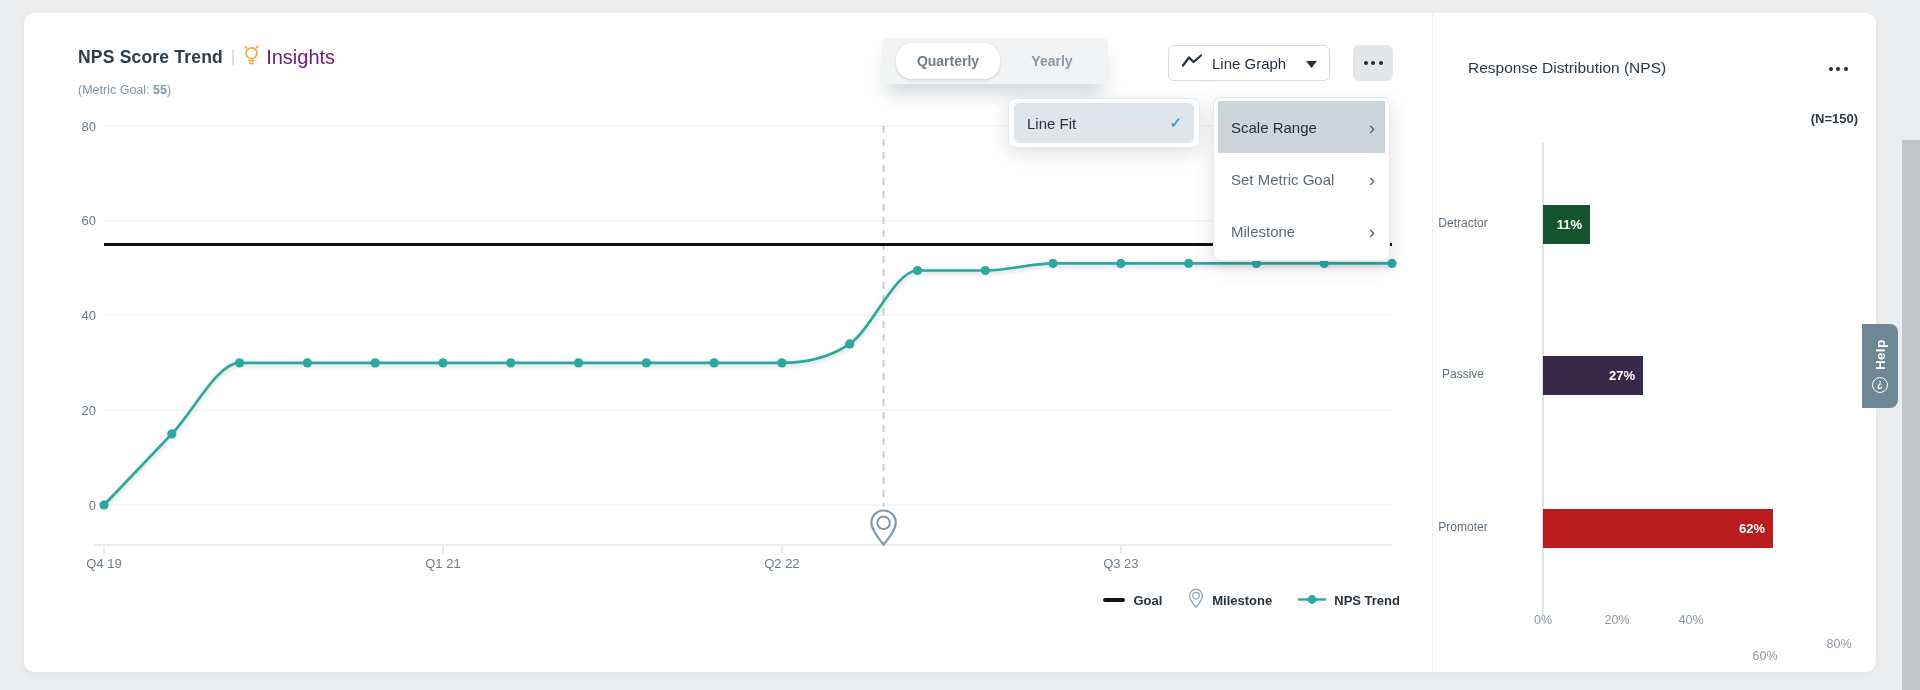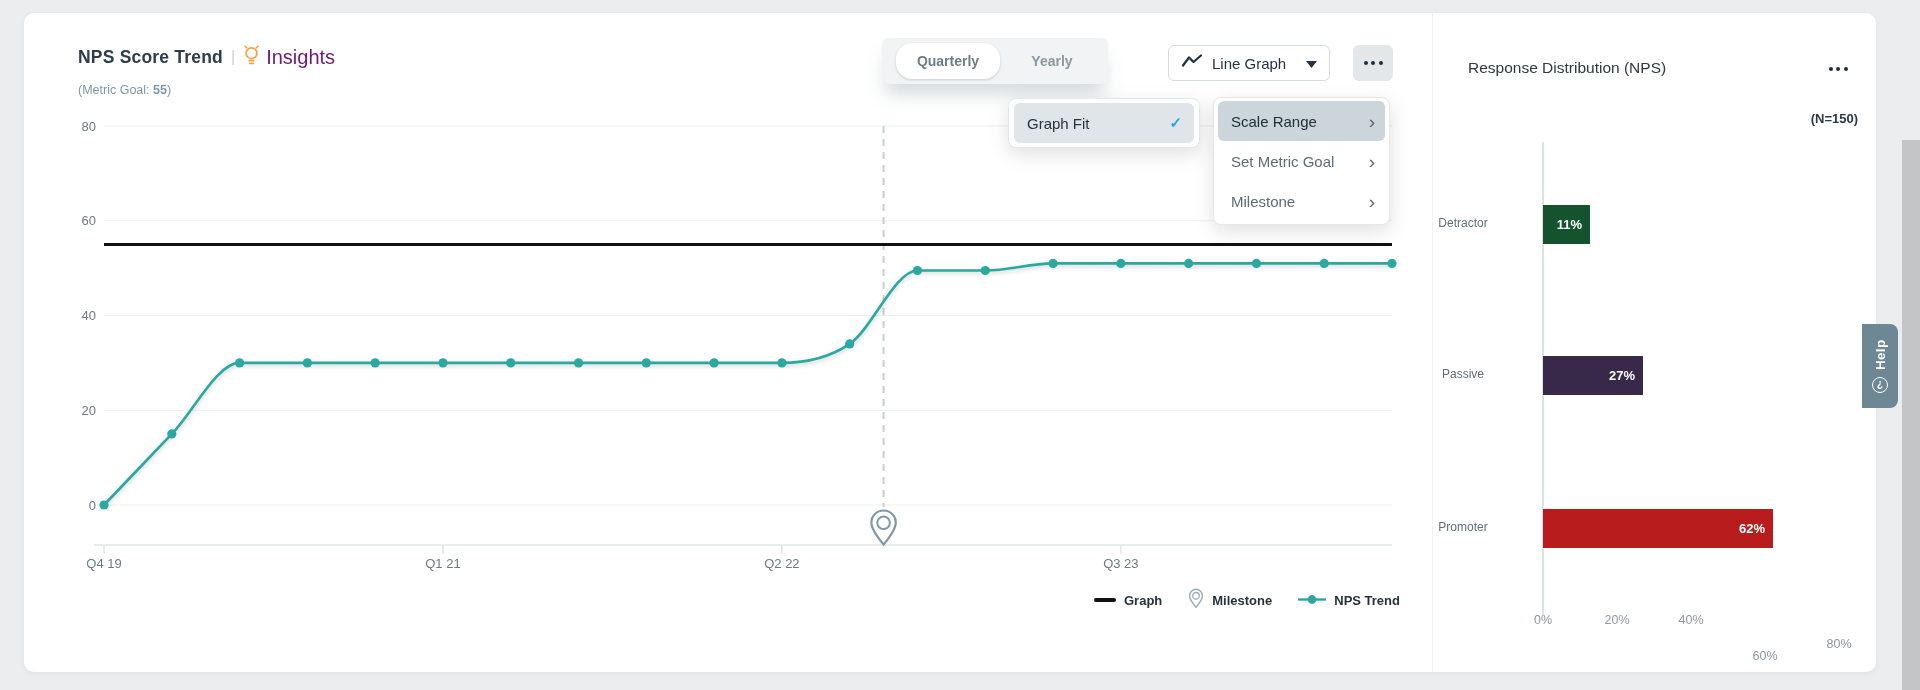--- a/index.html
+++ b/index.html
@@ -30,21 +30,21 @@
   #chart-type-label{font-size:15px;color:#243442;flex:1;text-align:left}
 
   
   #trend-more-btn{left:1353px;top:45px;width:40px;height:36px;background:#e4e7e9;border-radius:6px;display:flex;align-items:center;justify-content:center;cursor:pointer}
   .dots{display:flex;gap:3.5px}
   .dots i{width:4px;height:4px;border-radius:50%;background:#1c2d3b}
 
   
   .menu-card{background:#fff;border:1px solid #e4e8ea;border-radius:8px;box-shadow:0 6px 20px rgba(0,0,0,.13);z-index:30}
   #more-menu{left:1213px;top:97px;width:177px;padding:3px 4px}
-  .menu-row{height:40px;display:flex;align-items:center;justify-content:space-between;padding:0 10px 0 13px;font-size:15px;color:#5c6b75;cursor:pointer;border-radius:6px}
+  .menu-row{height:52px;display:flex;align-items:center;justify-content:space-between;padding:0 10px 0 13px;font-size:15px;color:#5c6b75;cursor:pointer;border-radius:0}
   .menu-row.hl{background:#cbd5da;color:#203039}
   .menu-chevron{font-size:19px;color:#55656f;line-height:1}
   #scale-submenu{left:1008px;top:98px;width:192px;padding:4px 5px}
   .sub-row{height:40px;display:flex;align-items:center;justify-content:space-between;padding:0 12px 0 13px;font-size:15px;color:#27333d;cursor:pointer;border-radius:6px}
   .sub-row.hl{background:#dfe5e8}
   .check{color:#2aa1e8;font-size:15px;font-weight:700}
 
   
   #trend-svg{left:60px;top:110px;z-index:1}
   svg text{font-family:"Liberation Sans",sans-serif}
@@ -134,21 +134,21 @@
     <span class="menu-chevron">›</span>
   </div>
   <div class="menu-row">
     <span>Milestone</span>
     <span class="menu-chevron">›</span>
   </div>
 </div>
 
 <div class="abs menu-card" id="scale-submenu">
   <div class="sub-row hl">
-    <span>Graph Fit</span>
+    <span>Line Fit</span>
     <span class="check">✓</span>
   </div>
 </div>
 
 <svg class="abs" id="trend-svg" width="1350" height="470" viewBox="0 0 1350 470">
     <line x1="44" x2="1332" y1="16" y2="16" stroke="#edeff0" stroke-width="1"></line>
     <text x="36" y="20.5" text-anchor="end" fill="#6b7a85" font-size="13">80</text>
     <line x1="44" x2="1332" y1="110.75" y2="110.75" stroke="#edeff0" stroke-width="1"></line>
     <text x="36" y="115.25" text-anchor="end" fill="#6b7a85" font-size="13">60</text>
     <line x1="44" x2="1332" y1="205.5" y2="205.5" stroke="#edeff0" stroke-width="1"></line>
@@ -191,21 +191,21 @@
     <circle cx="1332" cy="153.38750000000002" r="4.6" fill="#2ba8a0"></circle>
     <g transform="translate(808.578947368421,398)">
       <path d="M15,2.5 C8.2,2.5 2.8,8 2.8,14.8 C2.8,22.8 15,36.5 15,36.5 C15,36.5 27.2,22.8 27.2,14.8 C27.2,8 21.8,2.5 15,2.5 Z" fill="#fff" stroke="#7f97a7" stroke-width="2.2"></path>
       <circle cx="15" cy="14.8" r="6.3" fill="none" stroke="#7f97a7" stroke-width="2"></circle>
     </g>
   </svg>
 
 <div class="abs" id="legend">
   <div class="legend-item">
     <span class="goal-swatch"></span>
-    <span>Graph</span>
+    <span>Goal</span>
   </div>
   <div class="legend-item">
     <span>
       <svg width="16" height="21" viewBox="0 0 30 40">
           <path d="M15,2.5 C8.2,2.5 2.8,8 2.8,14.8 C2.8,22.8 15,36.5 15,36.5 C15,36.5 27.2,22.8 27.2,14.8 C27.2,8 21.8,2.5 15,2.5 Z" fill="none" stroke="#9aacb8" stroke-width="2.8"></path>
           <circle cx="15" cy="14.8" r="6.3" fill="none" stroke="#9aacb8" stroke-width="2.6"></circle>
         </svg>
     </span>
     <span>Milestone</span>
   </div>

